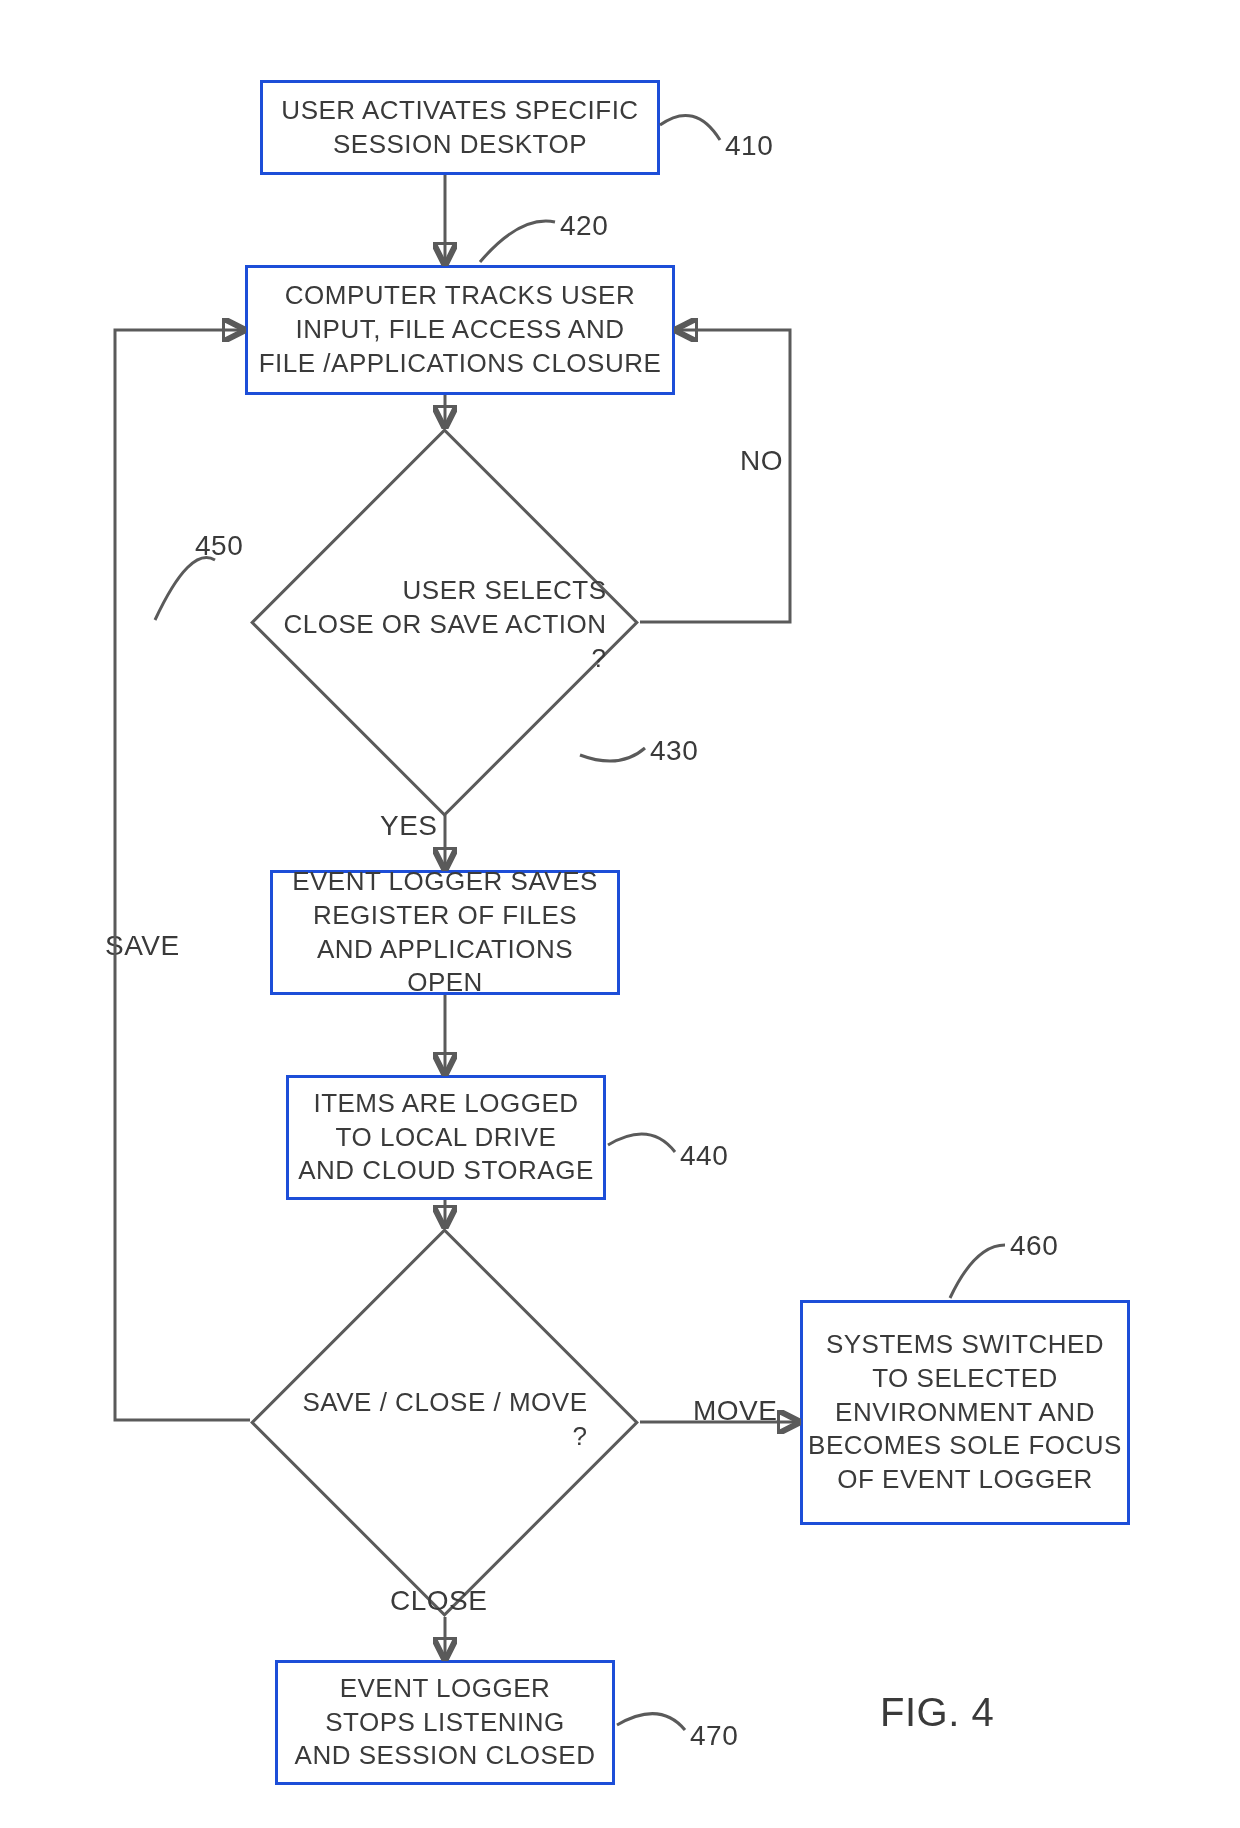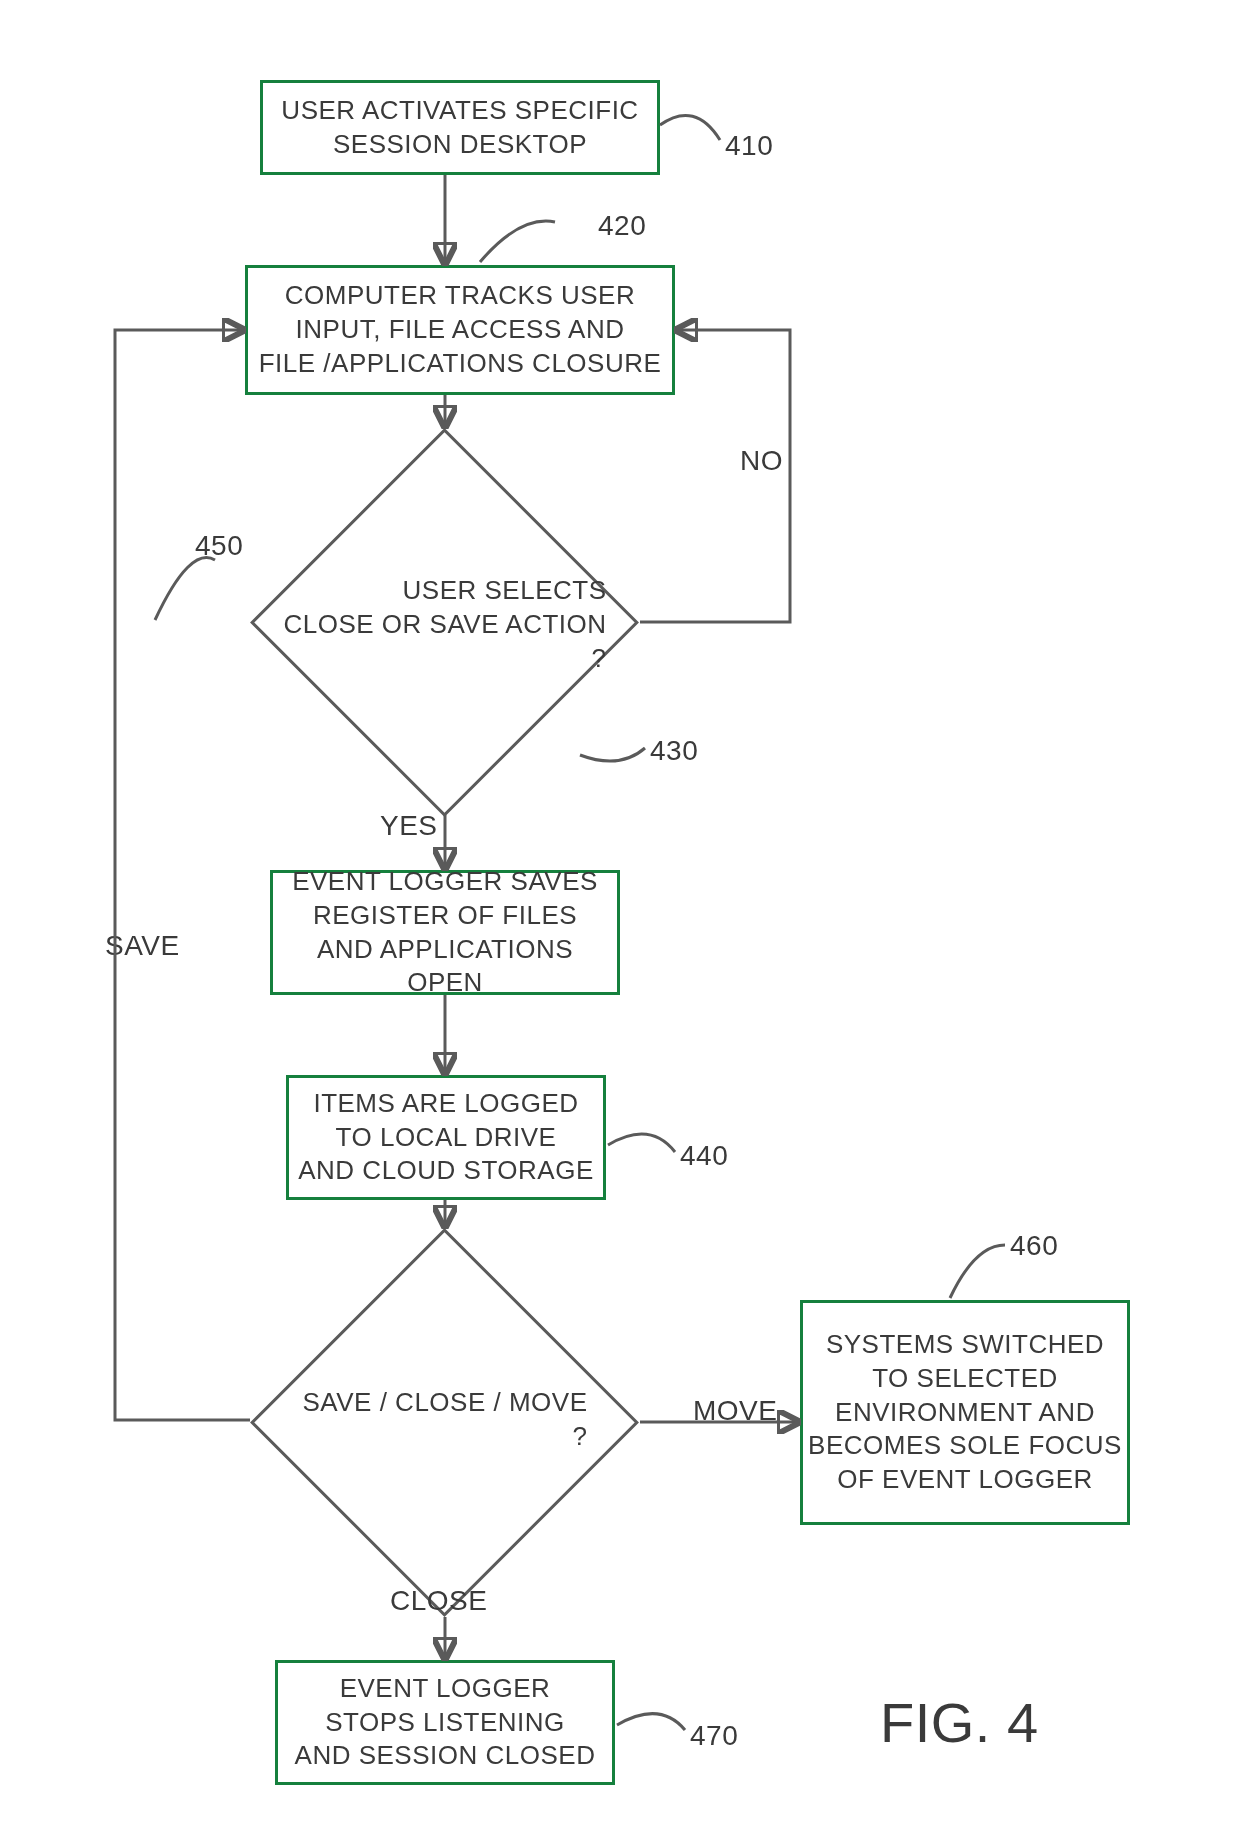--- a/index.html
+++ b/index.html
@@ -10,21 +10,21 @@
   .canvas {
     position: relative;
     width: 1240px;
     height: 1828px;
     font-family: Arial, Helvetica, sans-serif;
     color: #3a3a3a;
     letter-spacing: 0.5px;
   }
   .box {
     position: absolute;
-    border: 3px solid #15803d;
+    border: 3px solid #1d4ed8;
     text-align: center;
     display: flex;
     align-items: center;
     justify-content: center;
     font-size: 26px;
     line-height: 1.3;
     white-space: pre-line;
     box-sizing: border-box;
     padding: 4px;
   }
@@ -45,21 +45,21 @@
     justify-content: center;
   }
   .label {
     position: absolute;
     font-size: 28px;
     text-align: center;
     white-space: pre;
   }
   .fig {
     position: absolute;
-    font-size: 56px;
+    font-size: 40px;
     font-family: Arial, Helvetica, sans-serif;
   }
   svg.edges {
     position: absolute;
     left: 0; top: 0;
     width: 1240px;
     height: 1828px;
     pointer-events: none;
   }
   svg.edges path, svg.edges line {
@@ -81,21 +81,21 @@
     <span>USER ACTIVATES SPECIFIC
 SESSION DESKTOP</span>
   </div>
   <div class="label" style="left:725px; top:130px;">410</div>
 
   <div class="box" style="left:245px; top:265px; width:430px; height:130px;">
     <span>COMPUTER TRACKS USER
 INPUT, FILE ACCESS AND
 FILE /APPLICATIONS CLOSURE</span>
   </div>
-  <div class="label" style="left:560px; top:210px;margin-left:38px;">420</div>
+  <div class="label" style="left:560px; top:210px;">420</div>
 
   <div class="diamond" style="left:307px; top:485px; width:275px; height:275px;"></div>
   <div class="diamond-text" style="left:250px; top:540px; width:390px; height:170px;">USER SELECTS
 CLOSE OR SAVE ACTION
 ?</div>
   <div class="label" style="left:650px; top:735px;">430</div>
 
   <div class="box" style="left:286px; top:1075px; width:320px; height:125px;">
     <span>ITEMS ARE LOGGED
 TO LOCAL DRIVE

